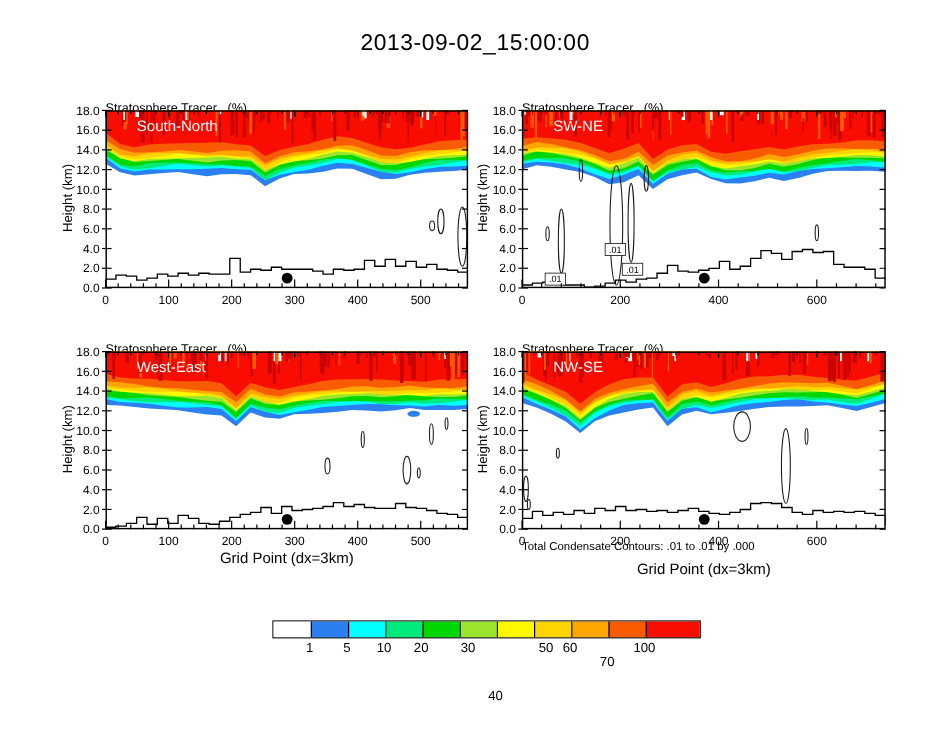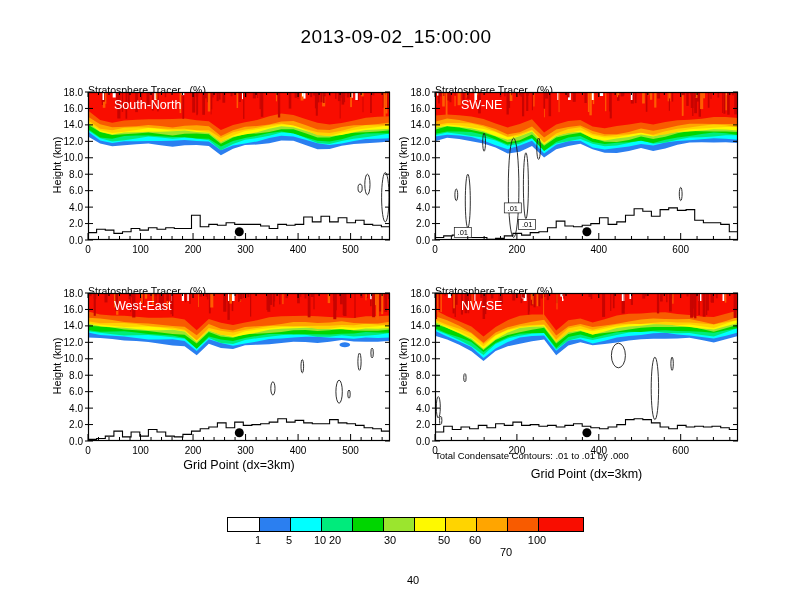--- a/index.html
+++ b/index.html
@@ -932,22 +932,22 @@
         <div class="cbar-seg" style="width: 31px; background: rgb(155, 229, 46);"></div>
         <div class="cbar-seg" style="width: 31px; background: rgb(254, 249, 0);"></div>
         <div class="cbar-seg" style="width: 31px; background: rgb(255, 212, 0);"></div>
         <div class="cbar-seg" style="width: 31px; background: rgb(255, 165, 0);"></div>
         <div class="cbar-seg" style="width: 31px; background: rgb(248, 91, 0);"></div>
         <div class="cbar-seg" style="width: 45px; background: rgb(249, 13, 0);"></div>
       </div>
       <div class="cbar-lab" style="left: 31px;">1</div>
       <div class="cbar-lab" style="left: 62px;">5</div>
       <div class="cbar-lab" style="left: 93px;">10</div>
-      <div class="cbar-lab" style="left: 108px; text-align: center;">20</div>
+      <div class="cbar-lab" style="left: 124px; text-align: center;">20</div>
       <div class="cbar-lab" style="left: 163px;">30</div>
       <div class="cbar-lab" style="left: 186px; margin-top: 40px;">40</div>
-      <div class="cbar-lab" style="left: 217px;">50</div>
+      <div class="cbar-lab" style="left: 228px;">50</div>
       <div class="cbar-lab" style="left: 248px;">60</div>
       <div class="cbar-lab" style="left: 279px; margin-top: 12px;">70</div>
       <div class="cbar-lab" style="left: 310px;">100</div>
     </div>
 
 </div>
 
 </body></html>

